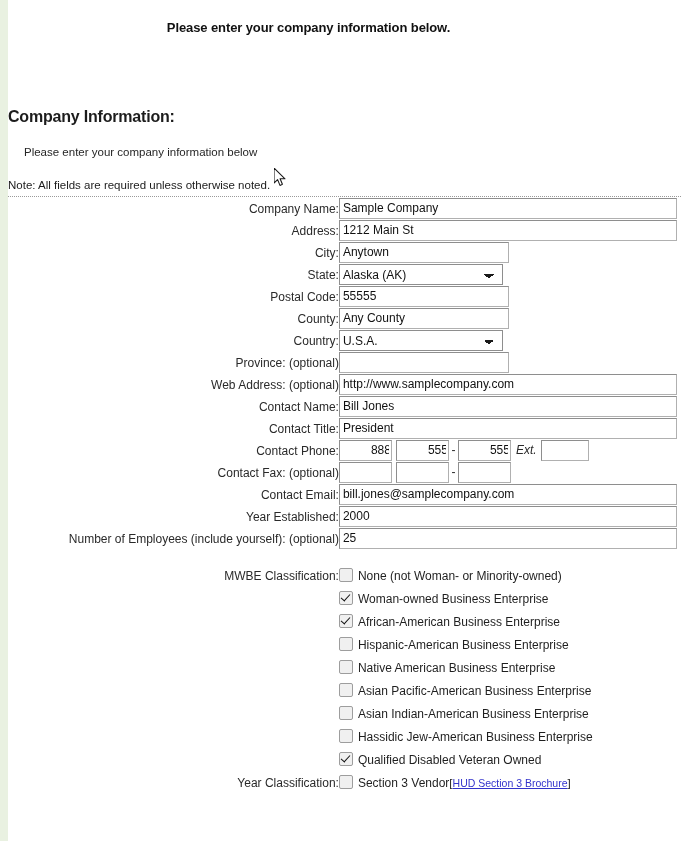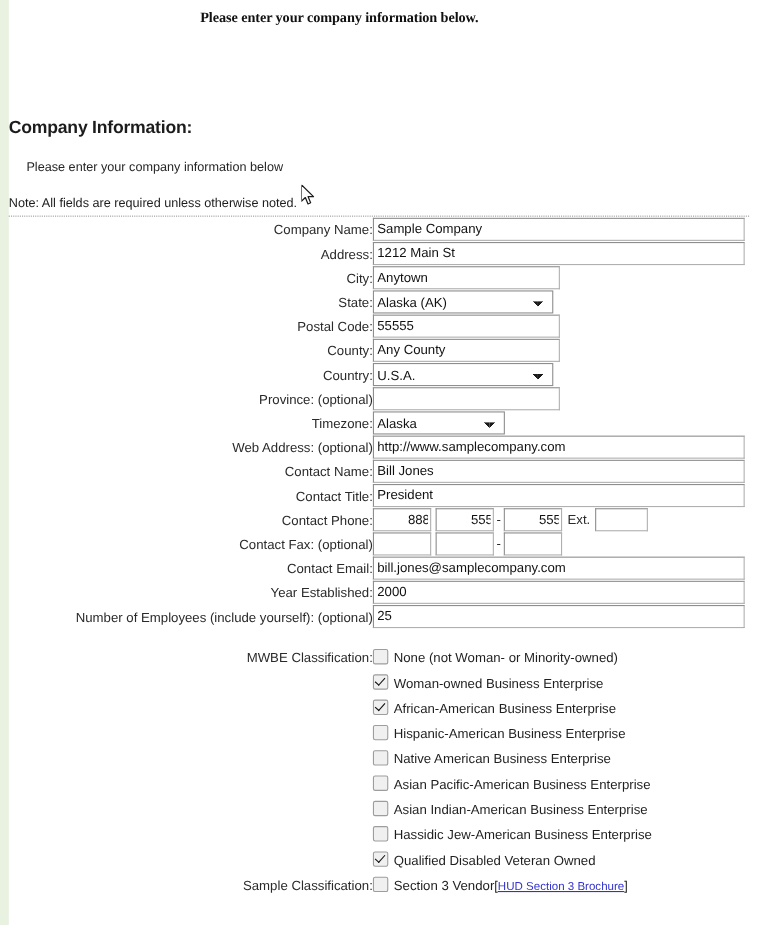--- a/index.html
+++ b/index.html
@@ -25,25 +25,24 @@
   .page {
     position: absolute;
     left: 8px; top: 0;
     width: 681px; height: 841px;
   }
   .title {
     text-align: center;
     font-weight: bold;
     font-size: 13px;
     color: #111;
-    margin: 0;
+    margin: 12px;
     padding-top: 8px;
     padding-right: 80px;
     letter-spacing: -0.1px;
-    font-family: Liberation Serif, serif;
   }
   .section {
     position: absolute;
     left: 0;
     top: 108px;
     width: 681px;
   }
   .section-head {
     font-size: 16px;
     font-weight: bold;
@@ -145,20 +144,21 @@
     color: #2a2a2a;
     vertical-align: top;
   }
   .ext-lbl {
     display: inline-block;
     padding: 0 4px 0 5px;
     font-size: 12px;
     line-height: 21px;
     color: #2a2a2a;
     vertical-align: top;
+    font-style: italic;
   }
   .gap { display:inline-block; width:4px; vertical-align: top; }
 
   td.lbl-top {
     vertical-align: top;
     padding-top: 3px;
   }
   .cb-row {
     height: 23px;
     line-height: 23px;
@@ -245,24 +245,20 @@
           <td class="lbl">County:</td>
           <td class="fld"><input class="txt w-mid" value="Any County" style=""></td>
         </tr>
         <tr>
           <td class="lbl">Country:</td>
           <td class="fld"><select class="sel w-mid"><option>U.S.A.</option></select></td>
         </tr>
         <tr>
           <td class="lbl">Province: (optional)</td>
           <td class="fld"><input class="txt w-mid" value="" style=""></td>
-        </tr>
-        <tr>
-          <td class="lbl">Timezone:</td>
-          <td class="fld"><select class="sel w-tz"><option>Alaska</option></select></td>
         </tr>
         <tr>
           <td class="lbl">Web Address: (optional)</td>
           <td class="fld"><input class="txt w-full" value="http://www.samplecompany.com" style=""></td>
         </tr>
         <tr>
           <td class="lbl">Contact Name:</td>
           <td class="fld"><input class="txt w-full" value="Bill Jones" style=""></td>
         </tr>
         <tr>
@@ -308,21 +304,21 @@
             <div class="cb-row"><span class="cb"></span><span class="cb-text">Hispanic-American Business Enterprise</span></div>
             <div class="cb-row"><span class="cb"></span><span class="cb-text">Native American Business Enterprise</span></div>
             <div class="cb-row"><span class="cb"></span><span class="cb-text">Asian Pacific-American Business Enterprise</span></div>
             <div class="cb-row"><span class="cb"></span><span class="cb-text">Asian Indian-American Business Enterprise</span></div>
             <div class="cb-row"><span class="cb"></span><span class="cb-text">Hassidic Jew-American Business Enterprise</span></div>
             <div class="cb-row"><span class="cb checked"></span><span class="cb-text">Qualified Disabled Veteran Owned</span></div>
           </td>
         </tr>
 
         <tr>
-          <td class="lbl lbl-top">Sample Classification:</td>
+          <td class="lbl lbl-top">Year Classification:</td>
           <td class="fld">
             <div class="cb-row"><span class="cb"></span><span class="cb-text">Section 3 Vendor</span><span class="bracket">[</span><a class="brochure" href="#">HUD Section 3 Brochure</a><span class="bracket">]</span></div>
           </td>
         </tr>
 
       </tbody>
     </table>
   </div>
 </div>
 

